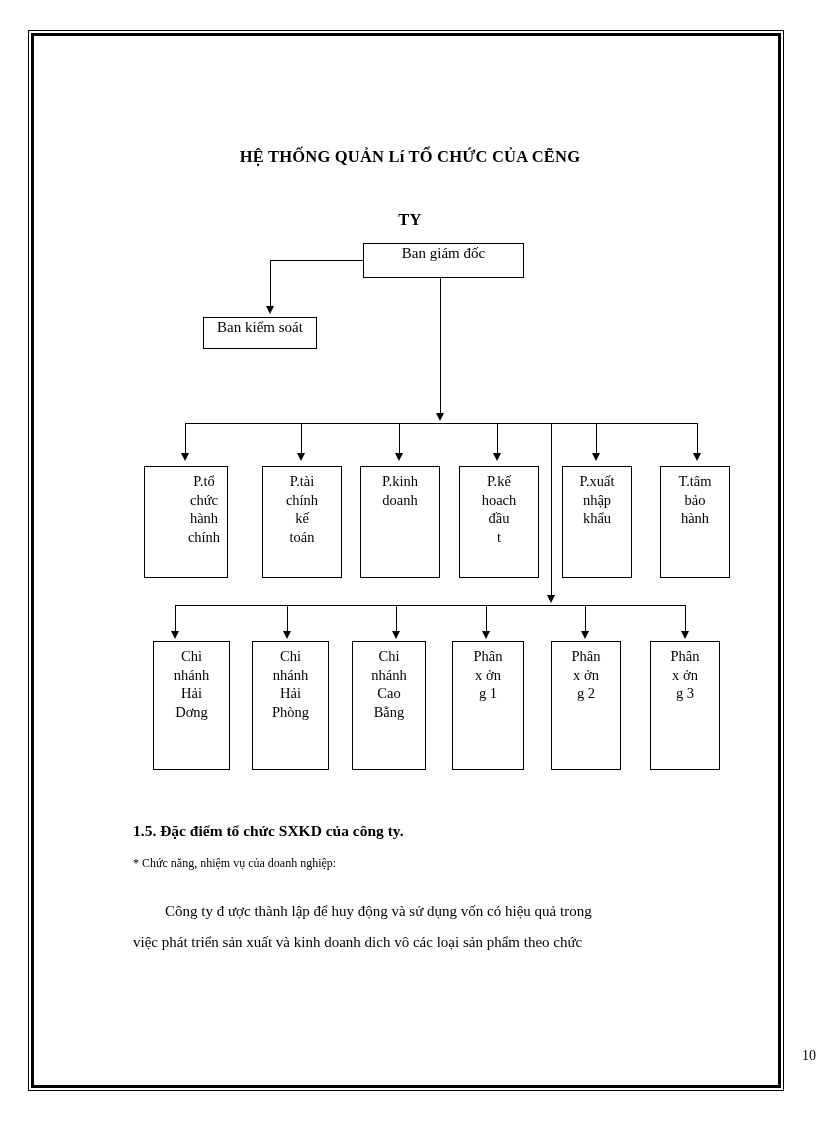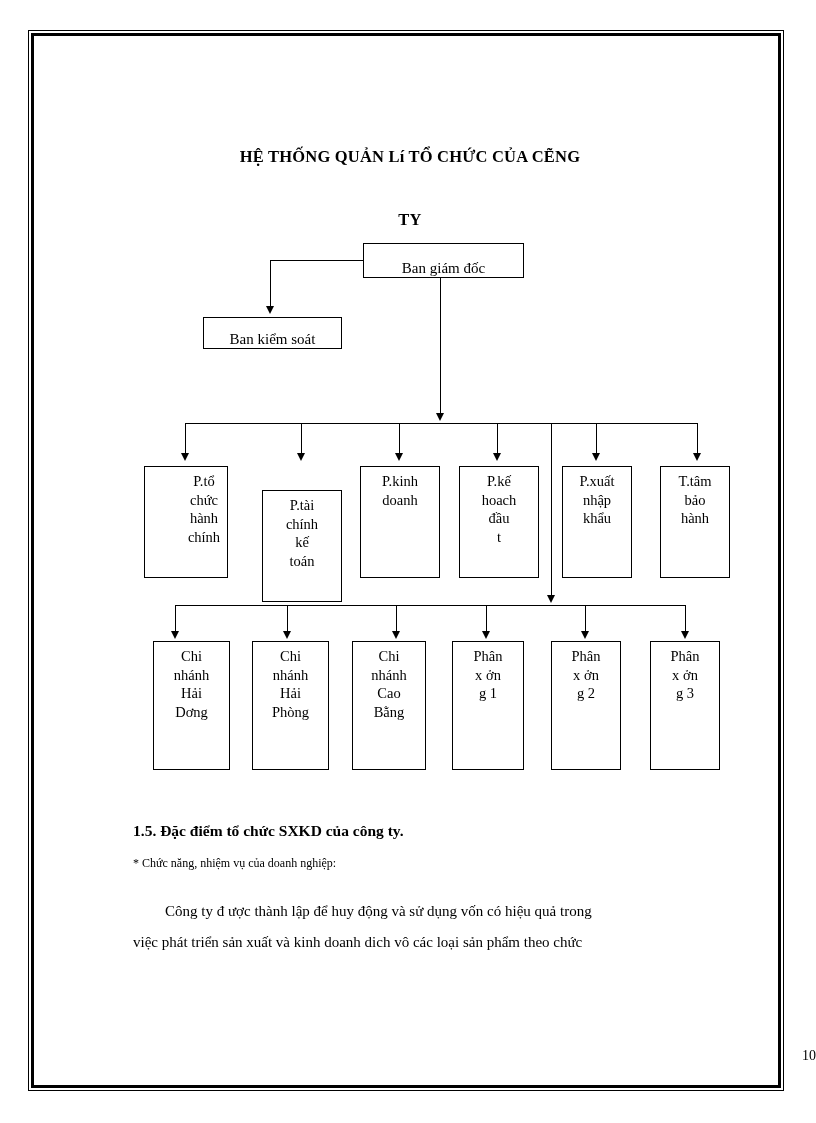--- a/index.html
+++ b/index.html
@@ -72,21 +72,21 @@
     box-sizing: border-box;
     background: #fff;
     text-align: center;
     font-size: 14.5px;
     line-height: 18px;
     padding-top: 3px;
     overflow: hidden;
   }
   .node.lead {
     display: flex;
-    align-items: flex-end;
+    align-items: flex-start;
     justify-content: center;
     padding-top: 0;
     font-size: 15px;
   }
   .node.col {
     padding-top: 5px;
     line-height: 18.5px;
   }
   .node .txt { display: block; white-space: pre-line; }
 
@@ -158,21 +158,21 @@
   <div id="diagram">
 
     <div class="node lead" style="left:363px; top:243px; width:161px; height:35px;">
       <span class="txt">Ban giám đốc</span>
     </div>
 
     <div class="hline" style="left:270px; top:260px; width:94px;"></div>
     <div class="vline" style="left:270px; top:260px; height:48px;"></div>
     <div class="arrow-down" style="left:266px; top:306px;"></div>
 
-    <div class="node lead" style="left:203px; top:317px; width:139px; height:32px;">
+    <div class="node lead" style="left:203px; top:317px; width:114px; height:32px;">
       <span class="txt">Ban kiểm soát</span>
     </div>
 
     <div class="vline" style="left:440px; top:278px; height:137px;"></div>
     <div class="arrow-down" style="left:436px; top:413px;"></div>
 
     <div class="hline" style="left:185px; top:423px; width:512px;"></div>
 
     <div class="vline" style="left:185px; top:423px; height:32px;"></div>
     <div class="arrow-down" style="left:181px; top:453px;"></div>
@@ -194,21 +194,21 @@
 
     <div class="vline" style="left:551px; top:423px; height:176px;"></div>
     <div class="arrow-down" style="left:547px; top:595px;"></div>
 
     <div class="node col" style="left:144px; top:466px; width:84px; height:112px;padding-left:36px;">
       <span class="txt">P.tổ
 chức
 hành
 chính</span>
     </div>
-    <div class="node col" style="left:262px; top:466px; width:80px; height:112px;margin-top:24px;">
+    <div class="node col" style="left:262px; top:466px; width:80px; height:112px;">
       <span class="txt">P.tài
 chính
 kế
 toán</span>
     </div>
     <div class="node col" style="left:360px; top:466px; width:80px; height:112px;">
       <span class="txt">P.kinh
 doanh</span>
     </div>
     <div class="node col" style="left:459px; top:466px; width:80px; height:112px;">

